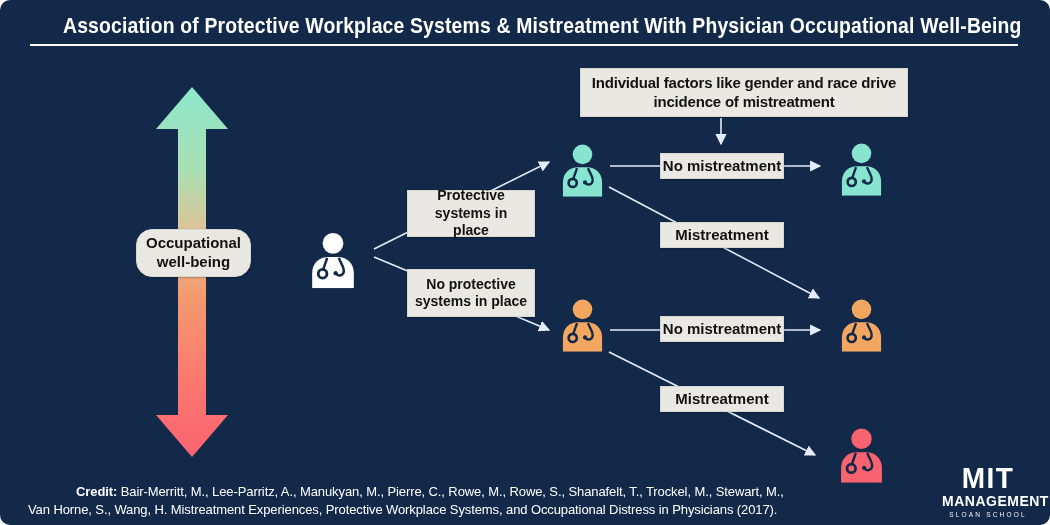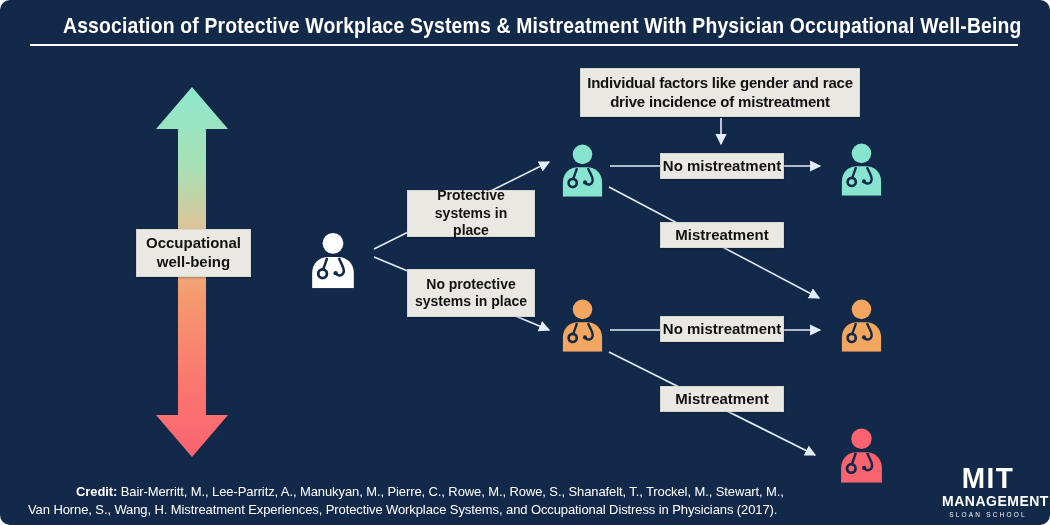--- a/index.html
+++ b/index.html
@@ -16,22 +16,22 @@
   .title-rule{
     position:absolute;left:30px;width:988px;top:44px;height:2px;background:#ffffff;
   }
   
   .lbox{
     position:absolute;background:#E9E8E2;border:1px solid #d8d7cf;
     color:#121212;font-weight:bold;display:flex;align-items:center;justify-content:center;
     text-align:center;z-index:3;box-sizing:border-box;line-height:1.25;
     box-shadow:0 1px 2px rgba(0,0,0,0.25);
   }
-  .callout{left:580px;top:68px;width:280px;height:49px;font-size:15px;letter-spacing:-0.2px;}
-  .wellbeing{left:136px;top:229px;width:115px;height:48px;font-size:15px;}
+  .callout{left:580px;top:68px;width:328px;height:49px;font-size:15px;letter-spacing:-0.2px;}
+  .wellbeing{left:136px;top:229px;width:115px;height:48px;font-size:15px;border-radius:16px;}
   .branch-a{left:407px;top:190px;width:128px;height:47px;font-size:14px;padding:0 14px;}
   .branch-b{left:407px;top:269px;width:128px;height:48px;font-size:14px;padding:0 2px;}
   .out1{left:660px;top:153px;width:124px;height:26px;font-size:15px;}
   .out2{left:660px;top:222px;width:124px;height:26px;font-size:15px;}
   .out3{left:660px;top:316px;width:124px;height:26px;font-size:15px;}
   .out4{left:660px;top:386px;width:124px;height:26px;font-size:15px;}
   
   .grad-arrow{position:absolute;left:155px;top:87px;z-index:1;}
   .connectors{position:absolute;left:0;top:0;z-index:2;}
   .phys{position:absolute;z-index:3;}

